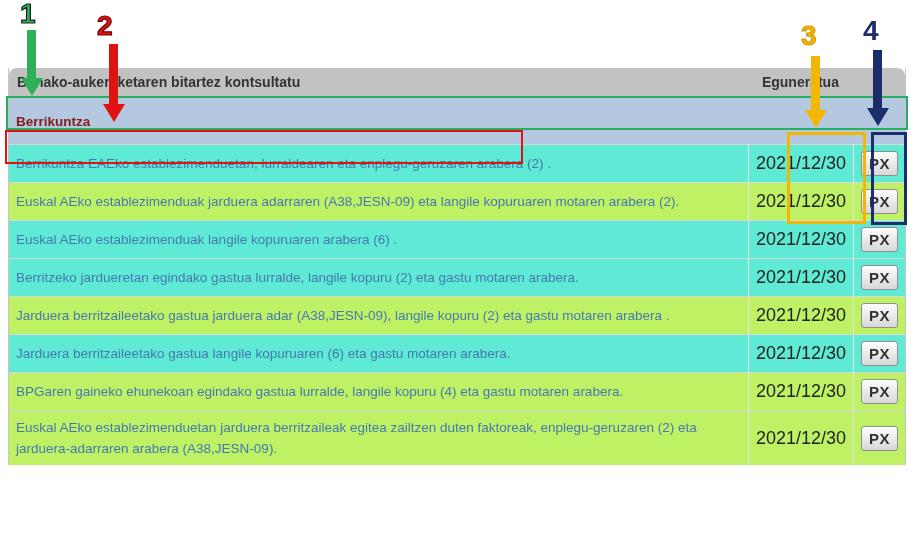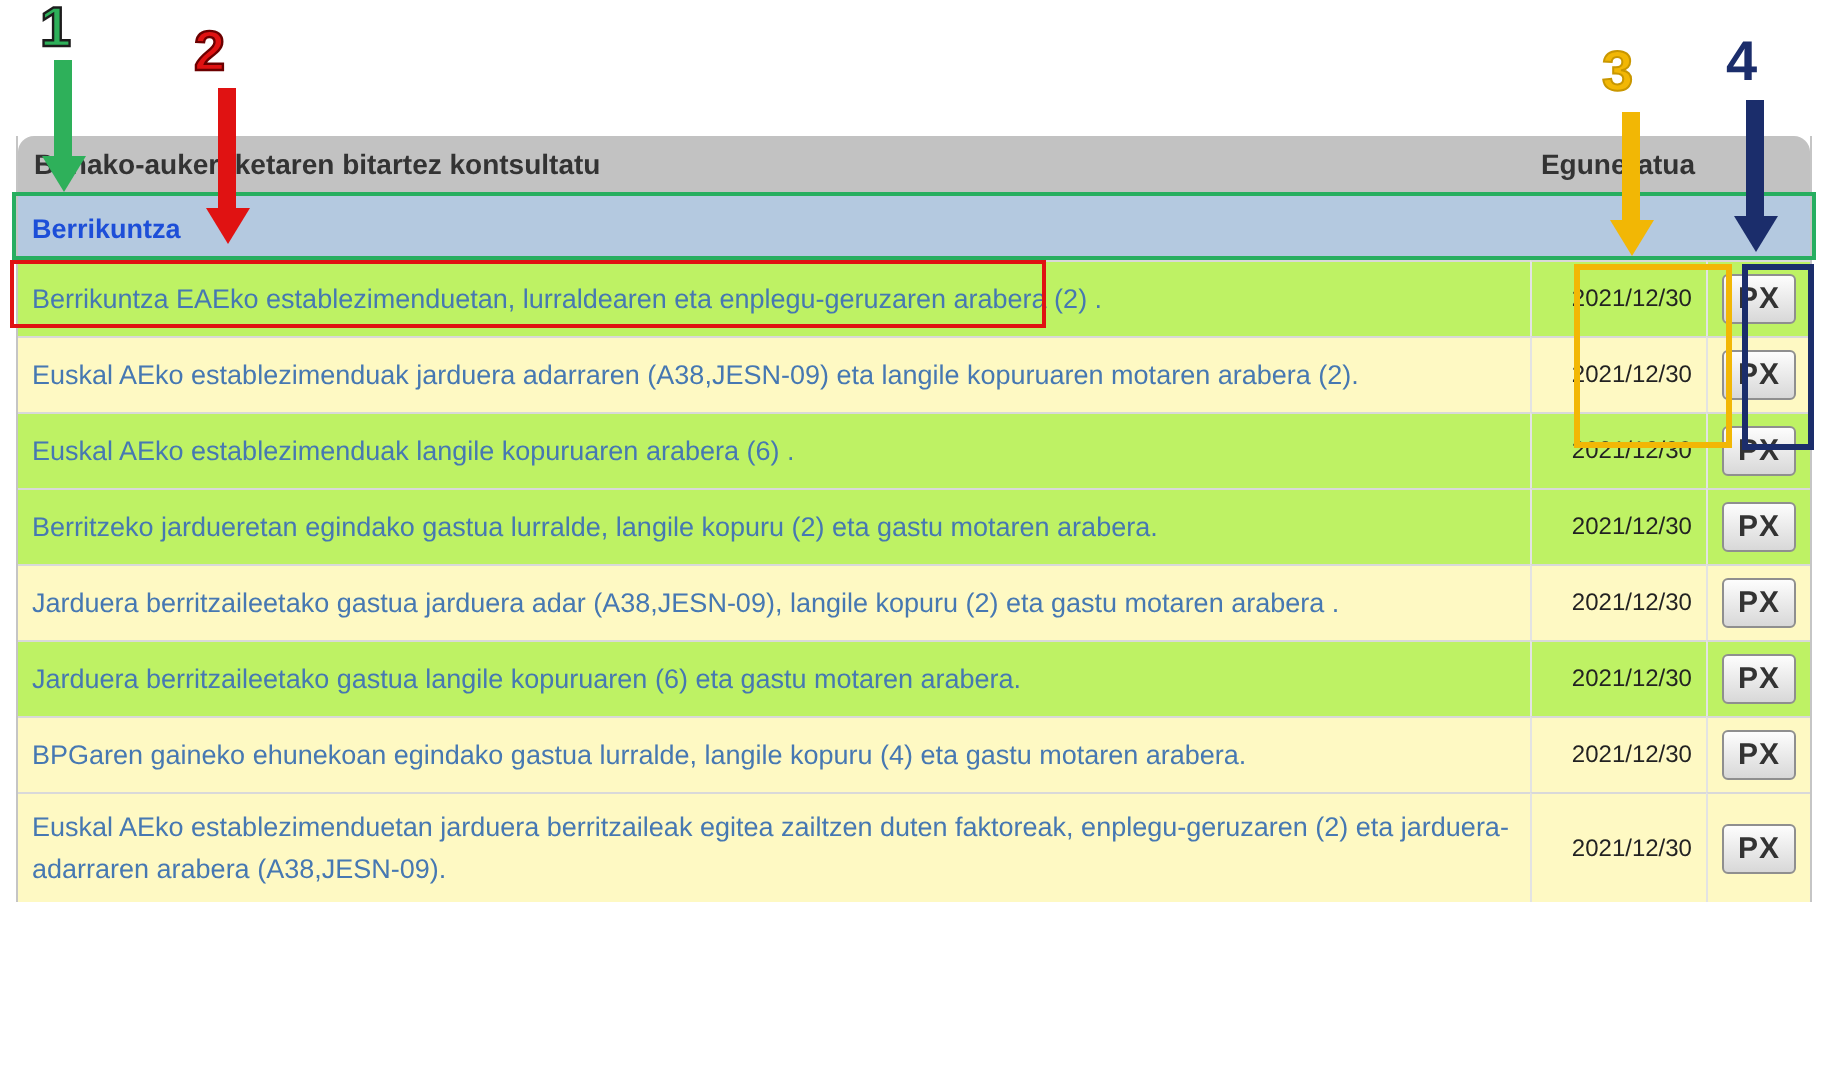--- a/index.html
+++ b/index.html
@@ -18,33 +18,33 @@
   .tbl th {
     background:#c2c2c2; color:#333; font-weight:bold;
     height:30px; text-align:left; padding:0 8px; font-size:14px;
     border-bottom:2px solid #fff;
   }
   th.c-title { border-top-left-radius:8px; }
   th.c-px    { border-top-right-radius:8px; }
   th.c-date  { text-align:center; padding:0 2px; }
 
   tr.section td {
-    background:#b4c9e0; color:#1d4ed8; font-weight:bold;
-    height:32px; padding:0 7px; font-size:13.5px;
+    background:#b4c9e0; color:#7f1d1d; font-weight:bold;
+    height:46px; padding:0 7px; font-size:13.5px;
   }
   tr.row td {
-    background:#bef264; border-top:1px solid #d9d9d9;
+    background:#5eead4; border-top:1px solid #d9d9d9;
     padding:6px 7px; vertical-align:middle; line-height:21px;
   }
-  tr.row.alt td { background:#fef9c3; }
+  tr.row.alt td { background:#bef264; }
   tr.row td.title { color:#4678b2; }
   a.link { color:#4678b2; text-decoration:none; cursor:pointer; }
 
   td.date {
-    width:88px; text-align:right; color:#222; font-size:12px;
+    width:88px; text-align:right; color:#222; font-size:18px;
     border-left:1px solid #e3e3e3; padding-right:9px; white-space:nowrap;margin-top:36px;
   }
   td.px { width:46px; text-align:center; border-left:1px solid #e3e3e3; }
 
   .pxbtn {
     font-family:"Liberation Sans", sans-serif;
     font-size:15px; font-weight:bold; color:#333;
     background:linear-gradient(#fdfdfd,#d8d8d8);
     border:1px solid #8f8f8f; border-radius:3px;
     padding:3px 7px; cursor:pointer; letter-spacing:0.5px;

